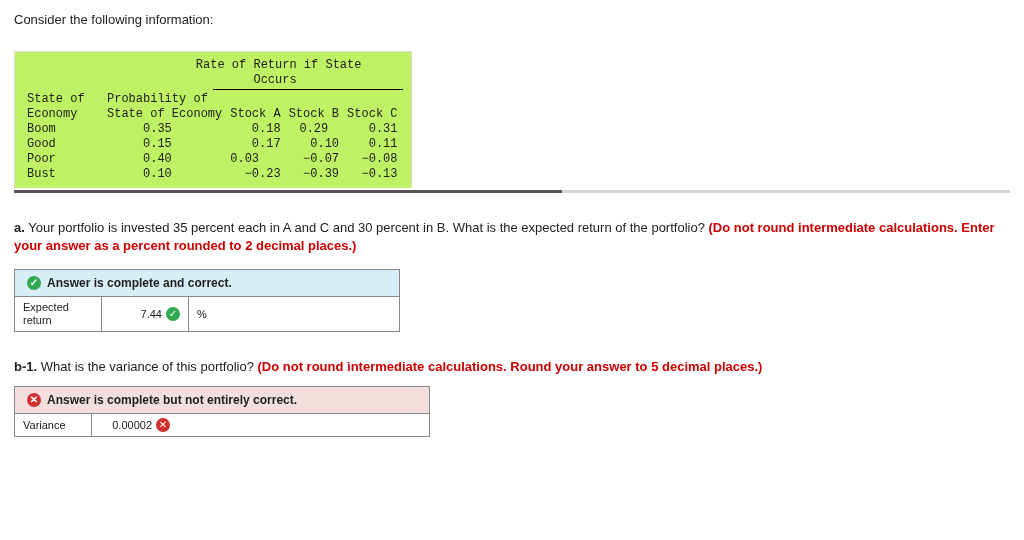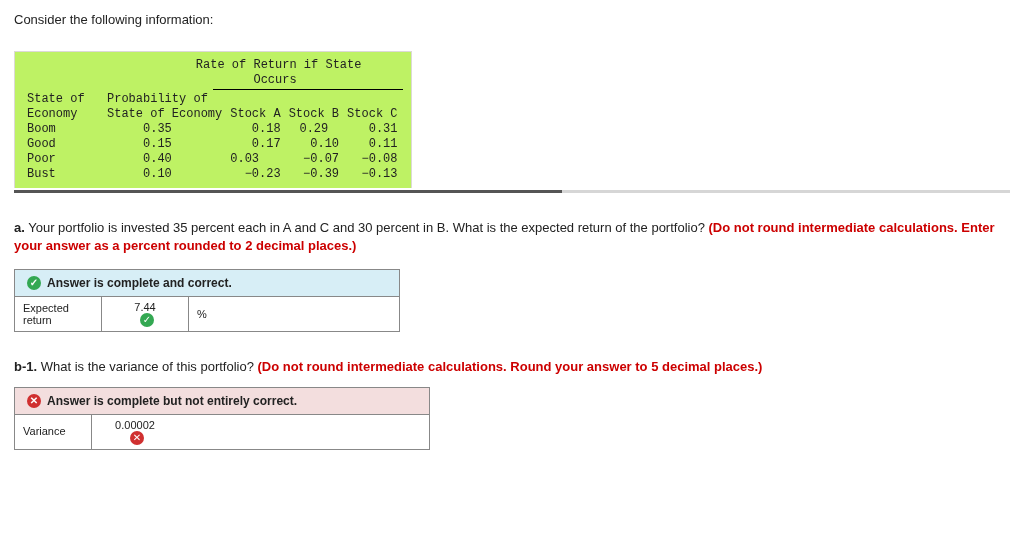--- a/index.html
+++ b/index.html
@@ -75,21 +75,21 @@
   }
   .answer-row .cell {
     border-right: 1px solid #888;
     padding: 4px 8px;
     font-size: 11px;
     display: flex;
     align-items: center;
   }
   .answer-row .cell:last-child { border-right: none; }
   .cell.label { width: 70px; line-height: 1.15; }
-  .cell.value { justify-content: flex-end; min-width: 70px; flex-direction: column; }
+  .cell.value { justify-content: flex-end; min-width: 70px; }
   .cell.unit  { min-width: 24px; }
   .icon-circle {
     width: 14px;
     height: 14px;
     border-radius: 50%;
     display: inline-flex;
     align-items: center;
     justify-content: center;
     color: #fff;
     font-size: 10px;

